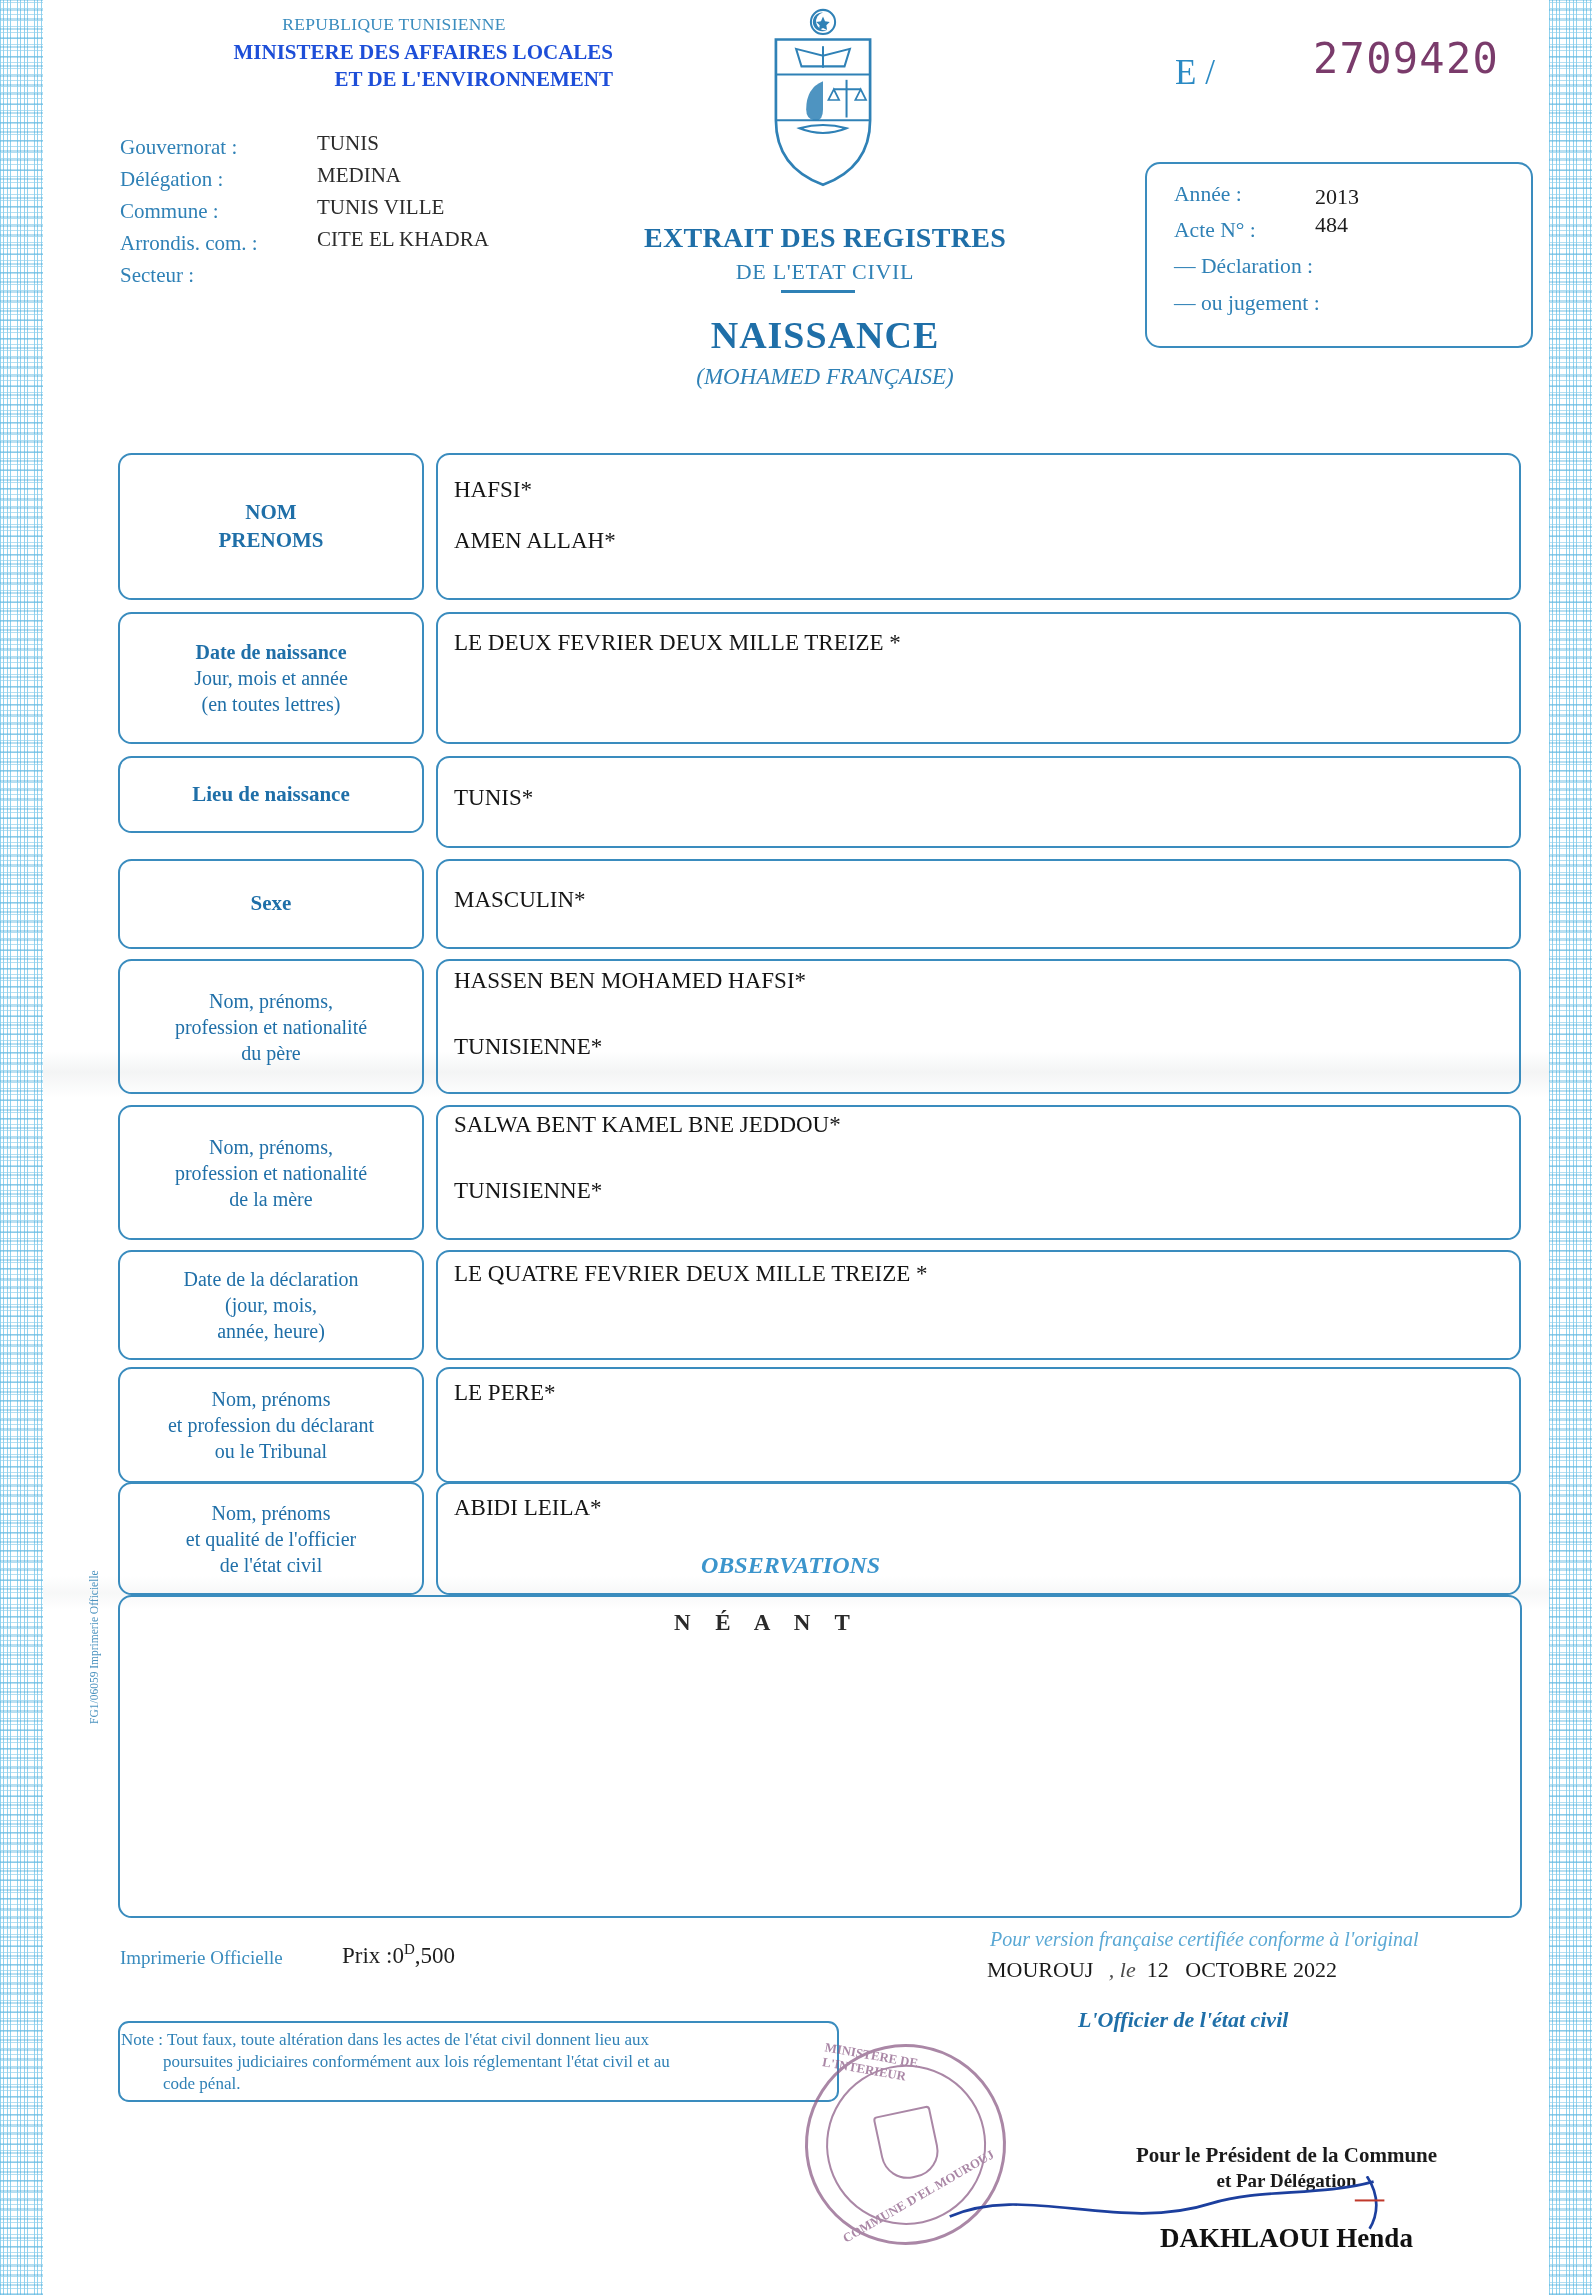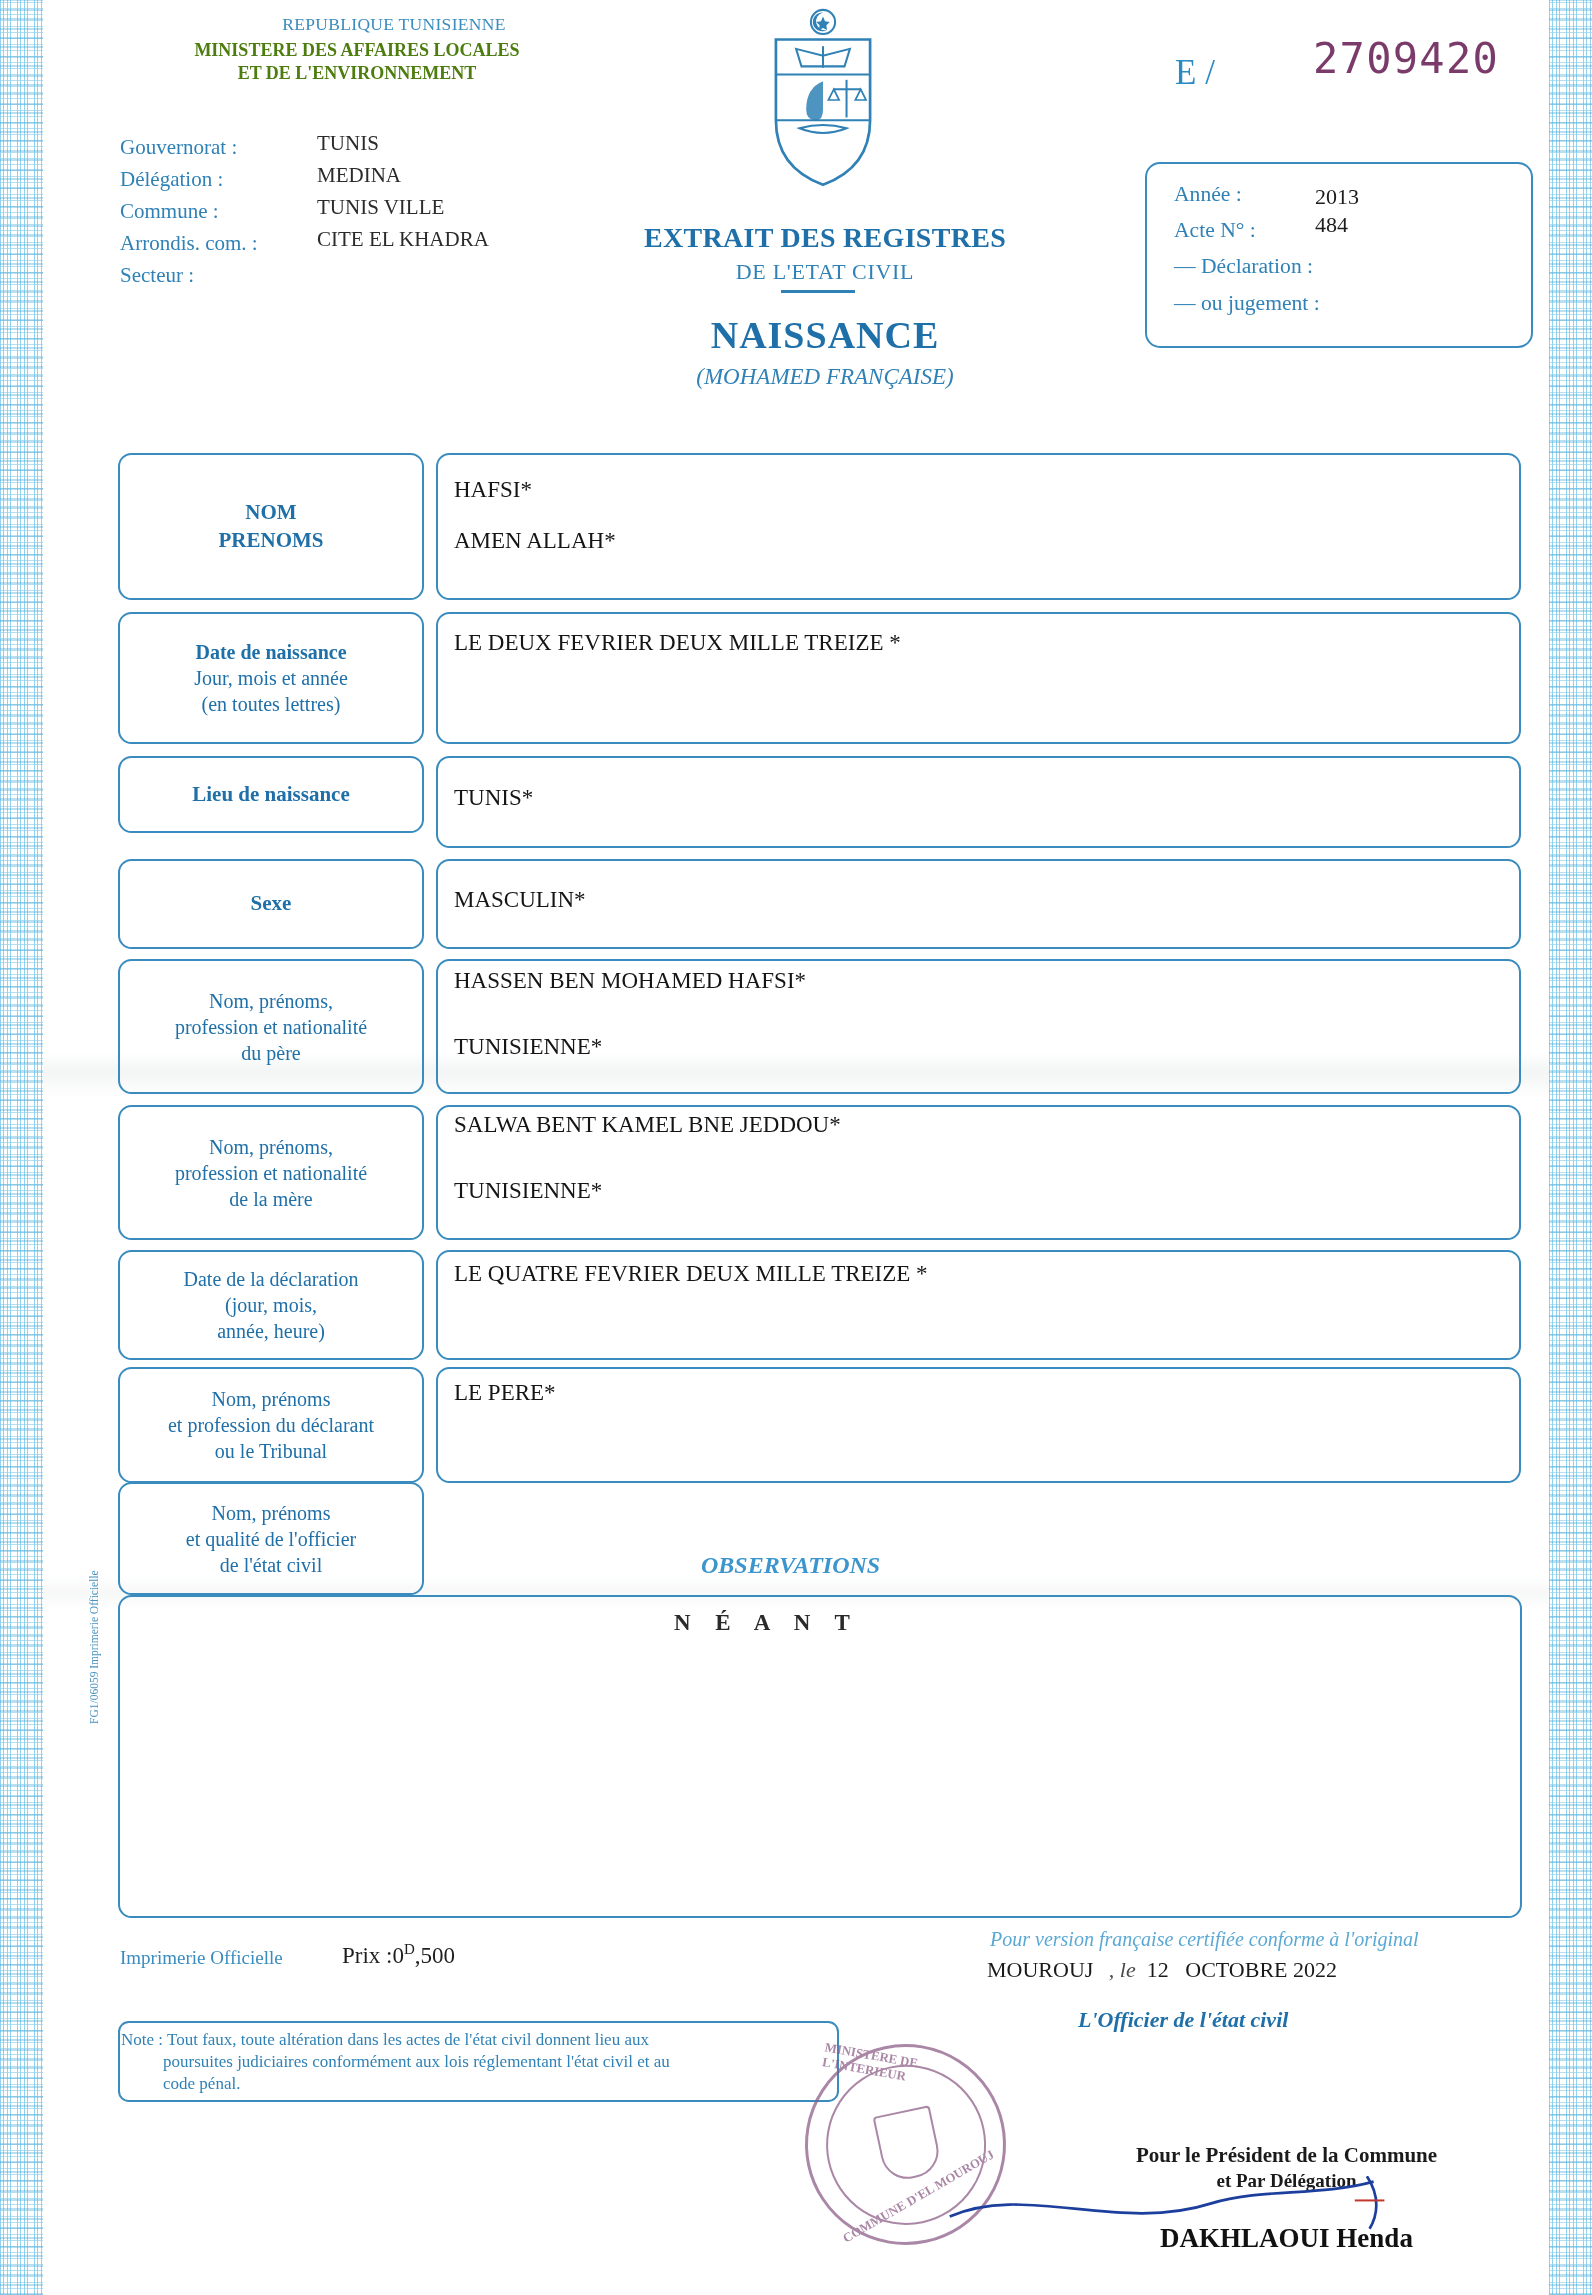--- a/index.html
+++ b/index.html
@@ -41,22 +41,22 @@
     background:linear-gradient(180deg, rgba(0,0,0,0.0) 0%, rgba(140,150,155,.07) 50%, rgba(0,0,0,0.0) 100%);
     pointer-events:none;
   }
 
   
   .hdr-rep{
     position:absolute;left:239px;top:13.5px;width:310px;text-align:center;
     font-size:17.5px;letter-spacing:0.3px;color:#3a8cbe;
   }
   .hdr-min{
-    position:absolute;left:101px;top:39px;width:512px;text-align:center;
-    font-size:18px;font-weight:bold;line-height:1.28;color:#4d7c0f;
+    position:absolute;left:101px;top:39px;width:512px;text-align:right;
+    font-size:21px;font-weight:bold;line-height:1.28;color:#1d4ed8;
   }
 
   .labelcol{position:absolute;left:120px;top:132px;font-size:21px;line-height:1.52;color:#2f81b6;}
   .labelcol div{height:32px;}
   .valcol{position:absolute;left:317px;top:128px;font-size:21px;line-height:1.52;color:#2b2b2b;font-family:"Liberation Serif",serif;}
   .valcol div{height:32px;}
 
   
   .emblem{position:absolute;left:749px;top:6.7px;width:148px;height:182px;}
 
@@ -335,20 +335,23 @@
     <div class="v" style="top:10.8px;">LE PERE*</div>
   </div>
 
   <div class="cell-label" style="top:1482px;height:113px;">
     <div>
       <div class="lab">Nom, prénoms</div>
       <div class="lab">et qualité de l'officier</div>
       <div class="lab">de l'état civil</div>
     </div>
   </div>
+  <div class="cell-value" style="top:1482px;height:113px;">
+    <div class="v" style="top:10.8px;">ABIDI LEILA*</div>
+  </div>
 
   <div class="obs-box"></div>
   <div class="obs-title">OBSERVATIONS</div>
   <div class="obs-neant">N É A N T</div>
 
   <div class="imprimerie">Imprimerie Officielle</div>
   <div class="prix">
     <span>Prix :0</span><sup>D</sup><span>,500</span>
   </div>
 

